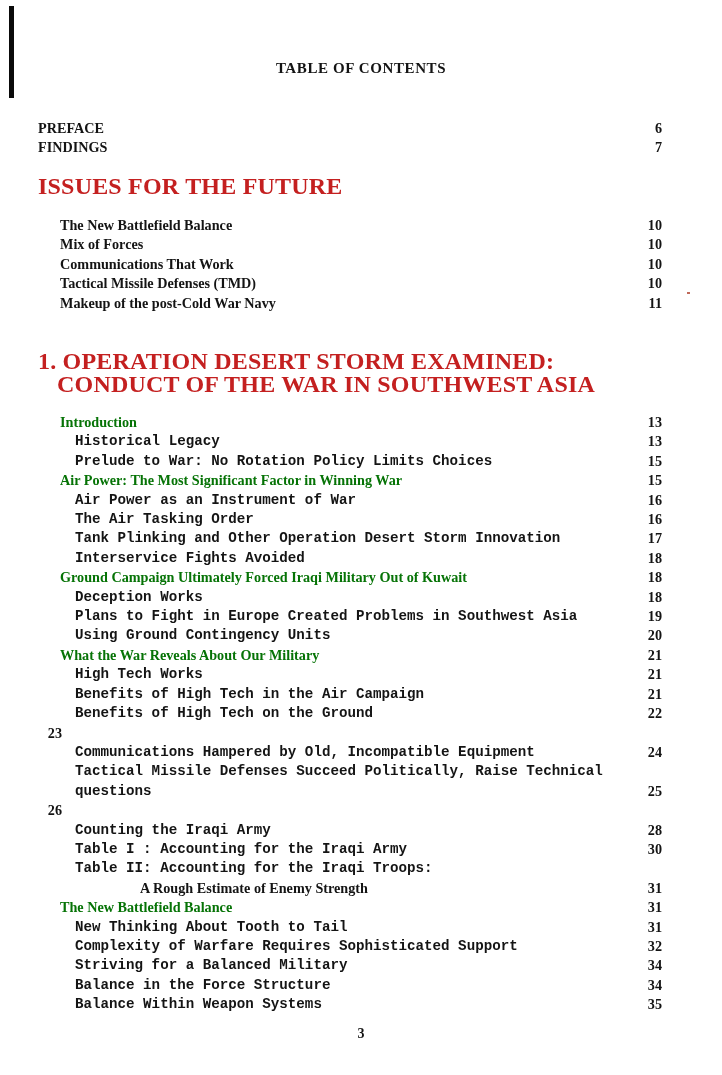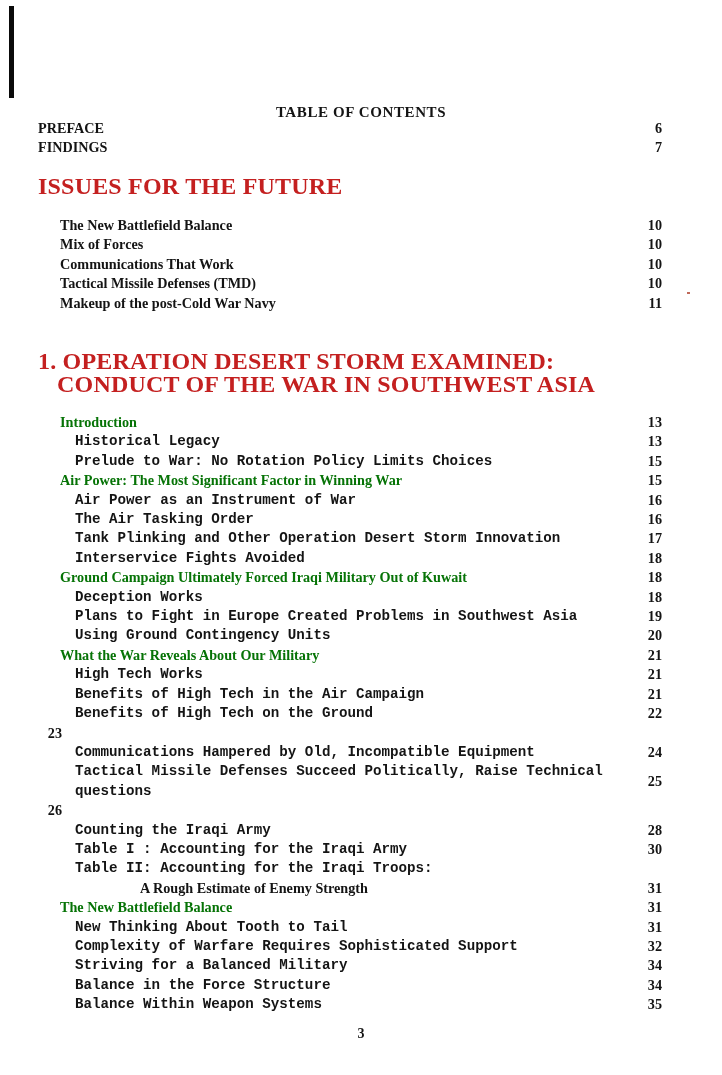--- a/index.html
+++ b/index.html
@@ -16,34 +16,33 @@
   }
   .doc-title {
     position: absolute;
     top: 60px;
     left: 0;
     width: 100%;
     text-align: center;
     font-size: 15px;
     font-weight: bold;
     letter-spacing: 0.6px;
-    margin-top: 44px;
   }
   .toc-block {
     position: absolute;
     left: 38px;
     right: 60px;
   }
   .front-list  { top: 119px; }
   .issues-list { top: 216px; }
   .chapter-list{ top: 413px; }
   .row {
     display: flex;
     justify-content: space-between;
-    align-items: center;
+    align-items: flex-end;
     line-height: 19.4px;
     font-size: 14.2px;
     font-weight: bold;
   }
   .row .pagenum {
     flex: 0 0 auto;
     text-align: right;
     min-width: 24px;
   }
   .issues-list .row .label { padding-left: 22px; }

